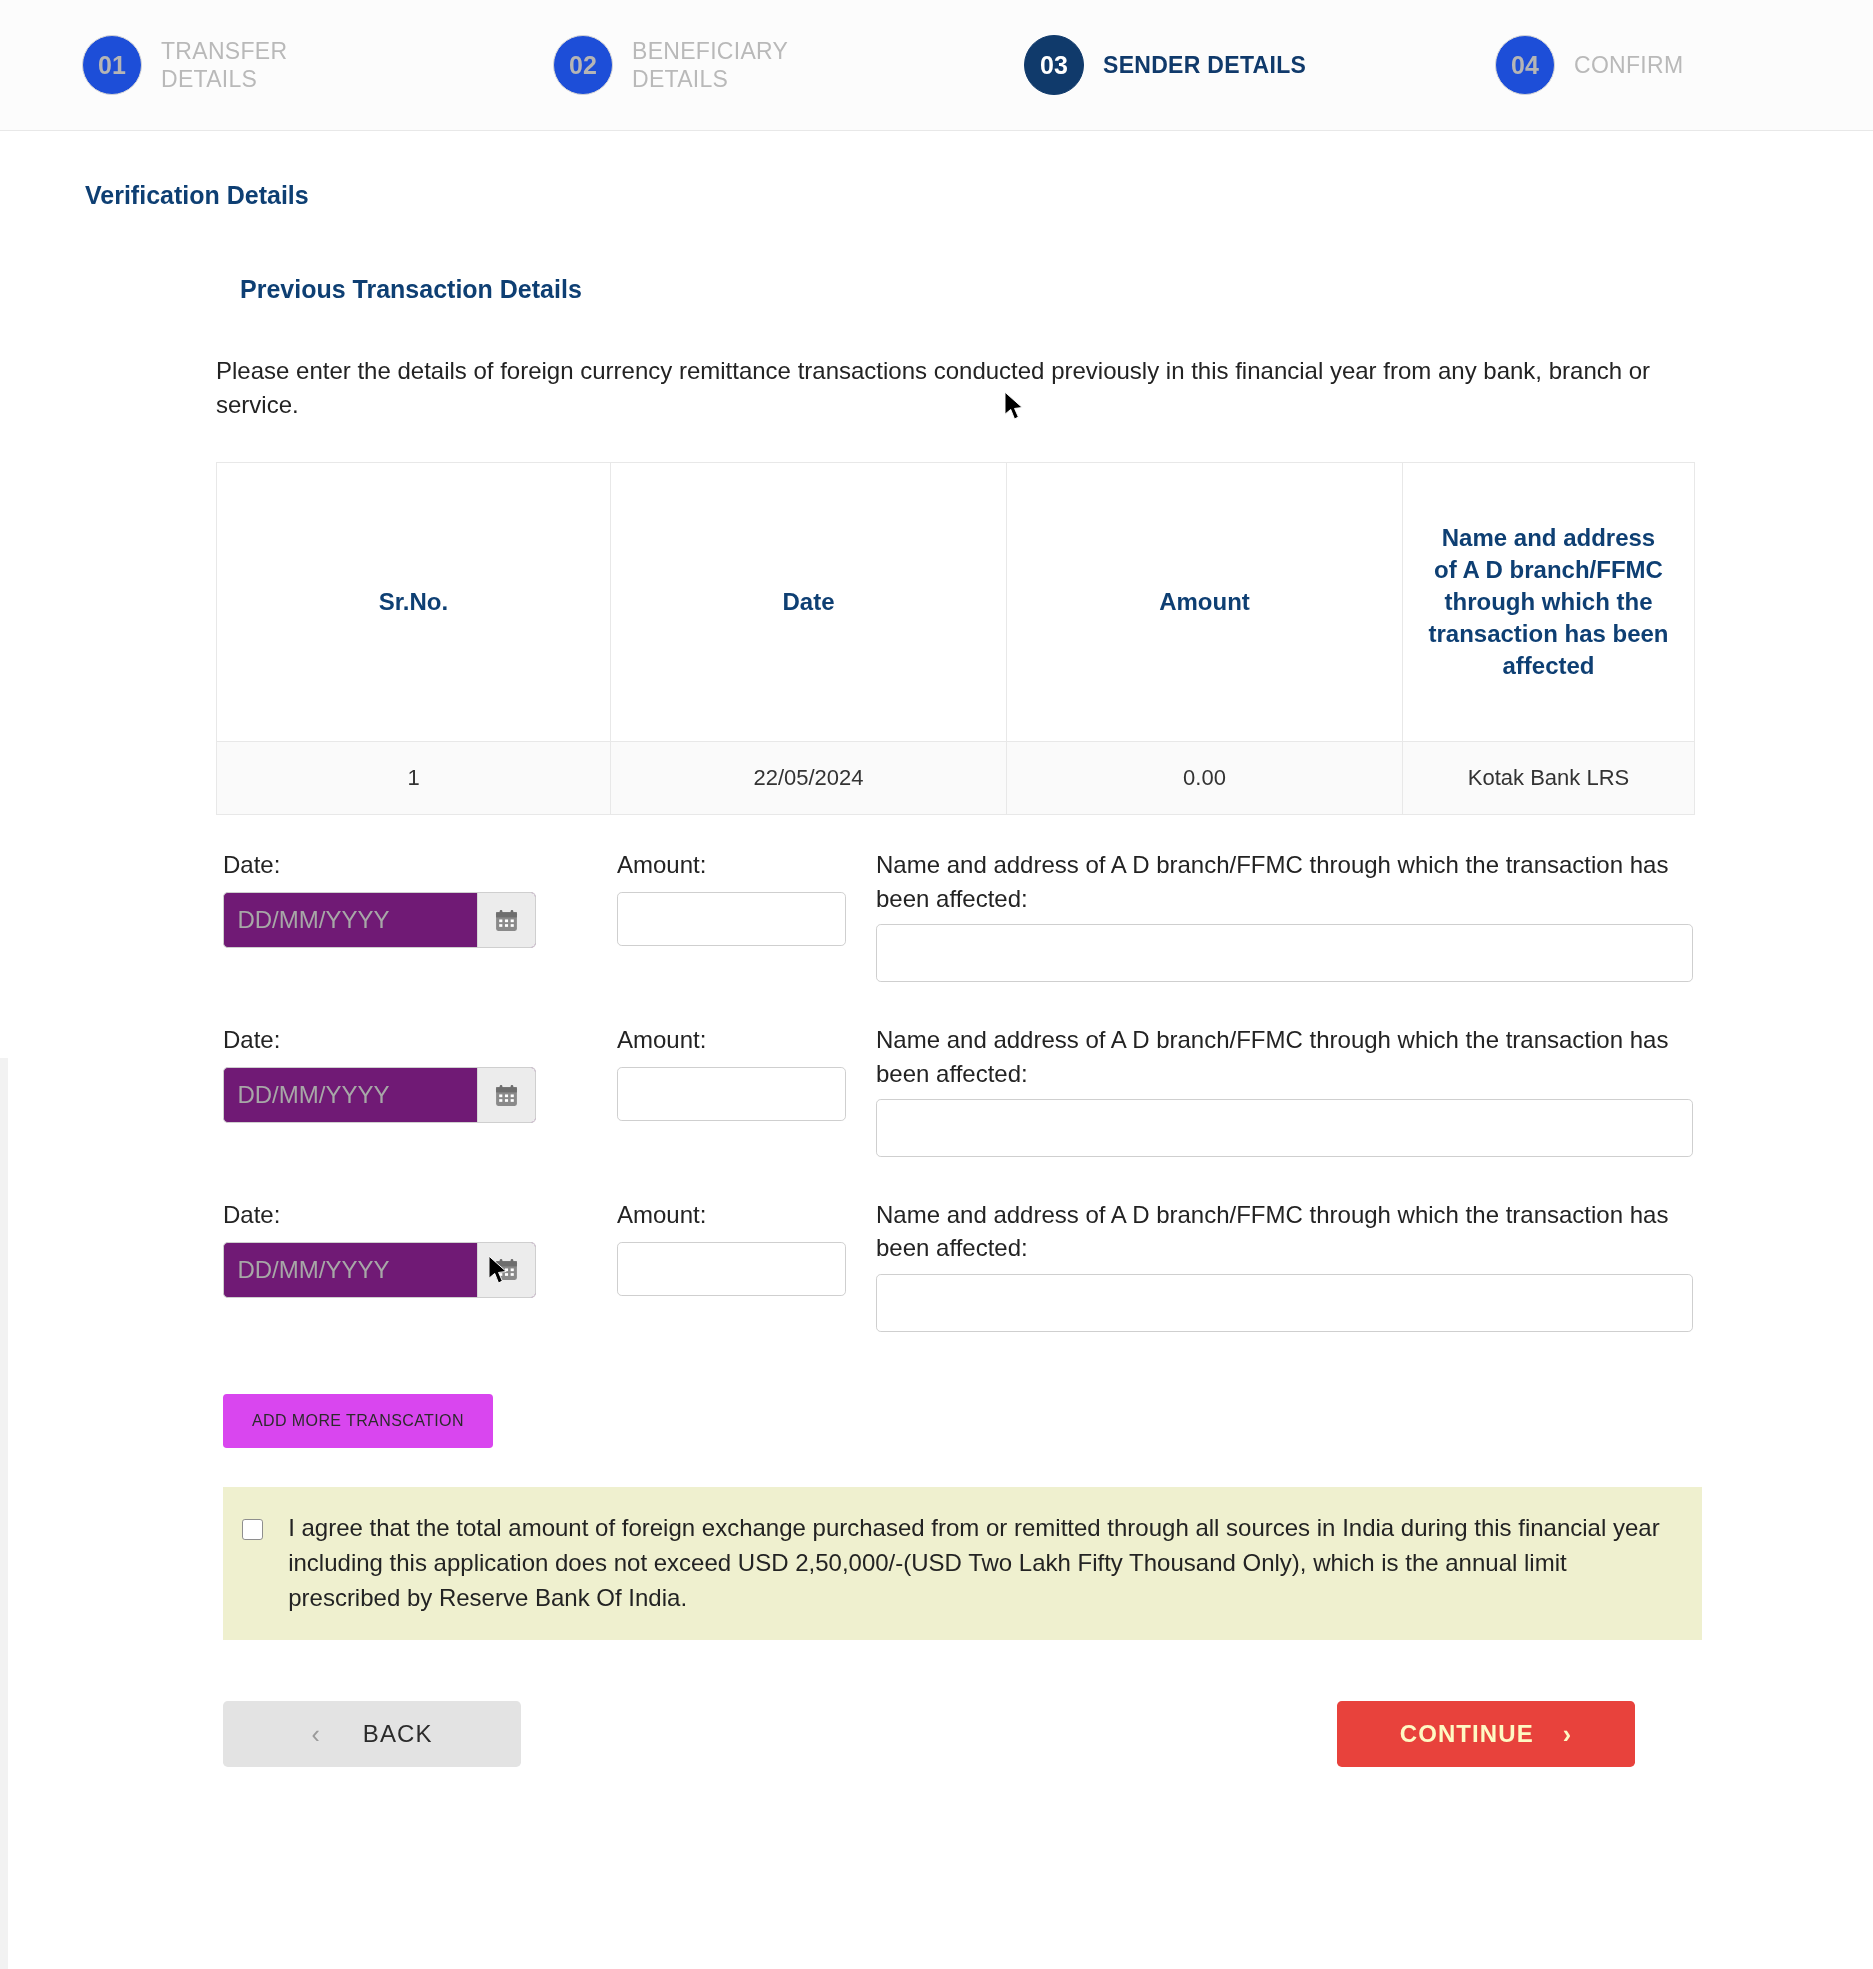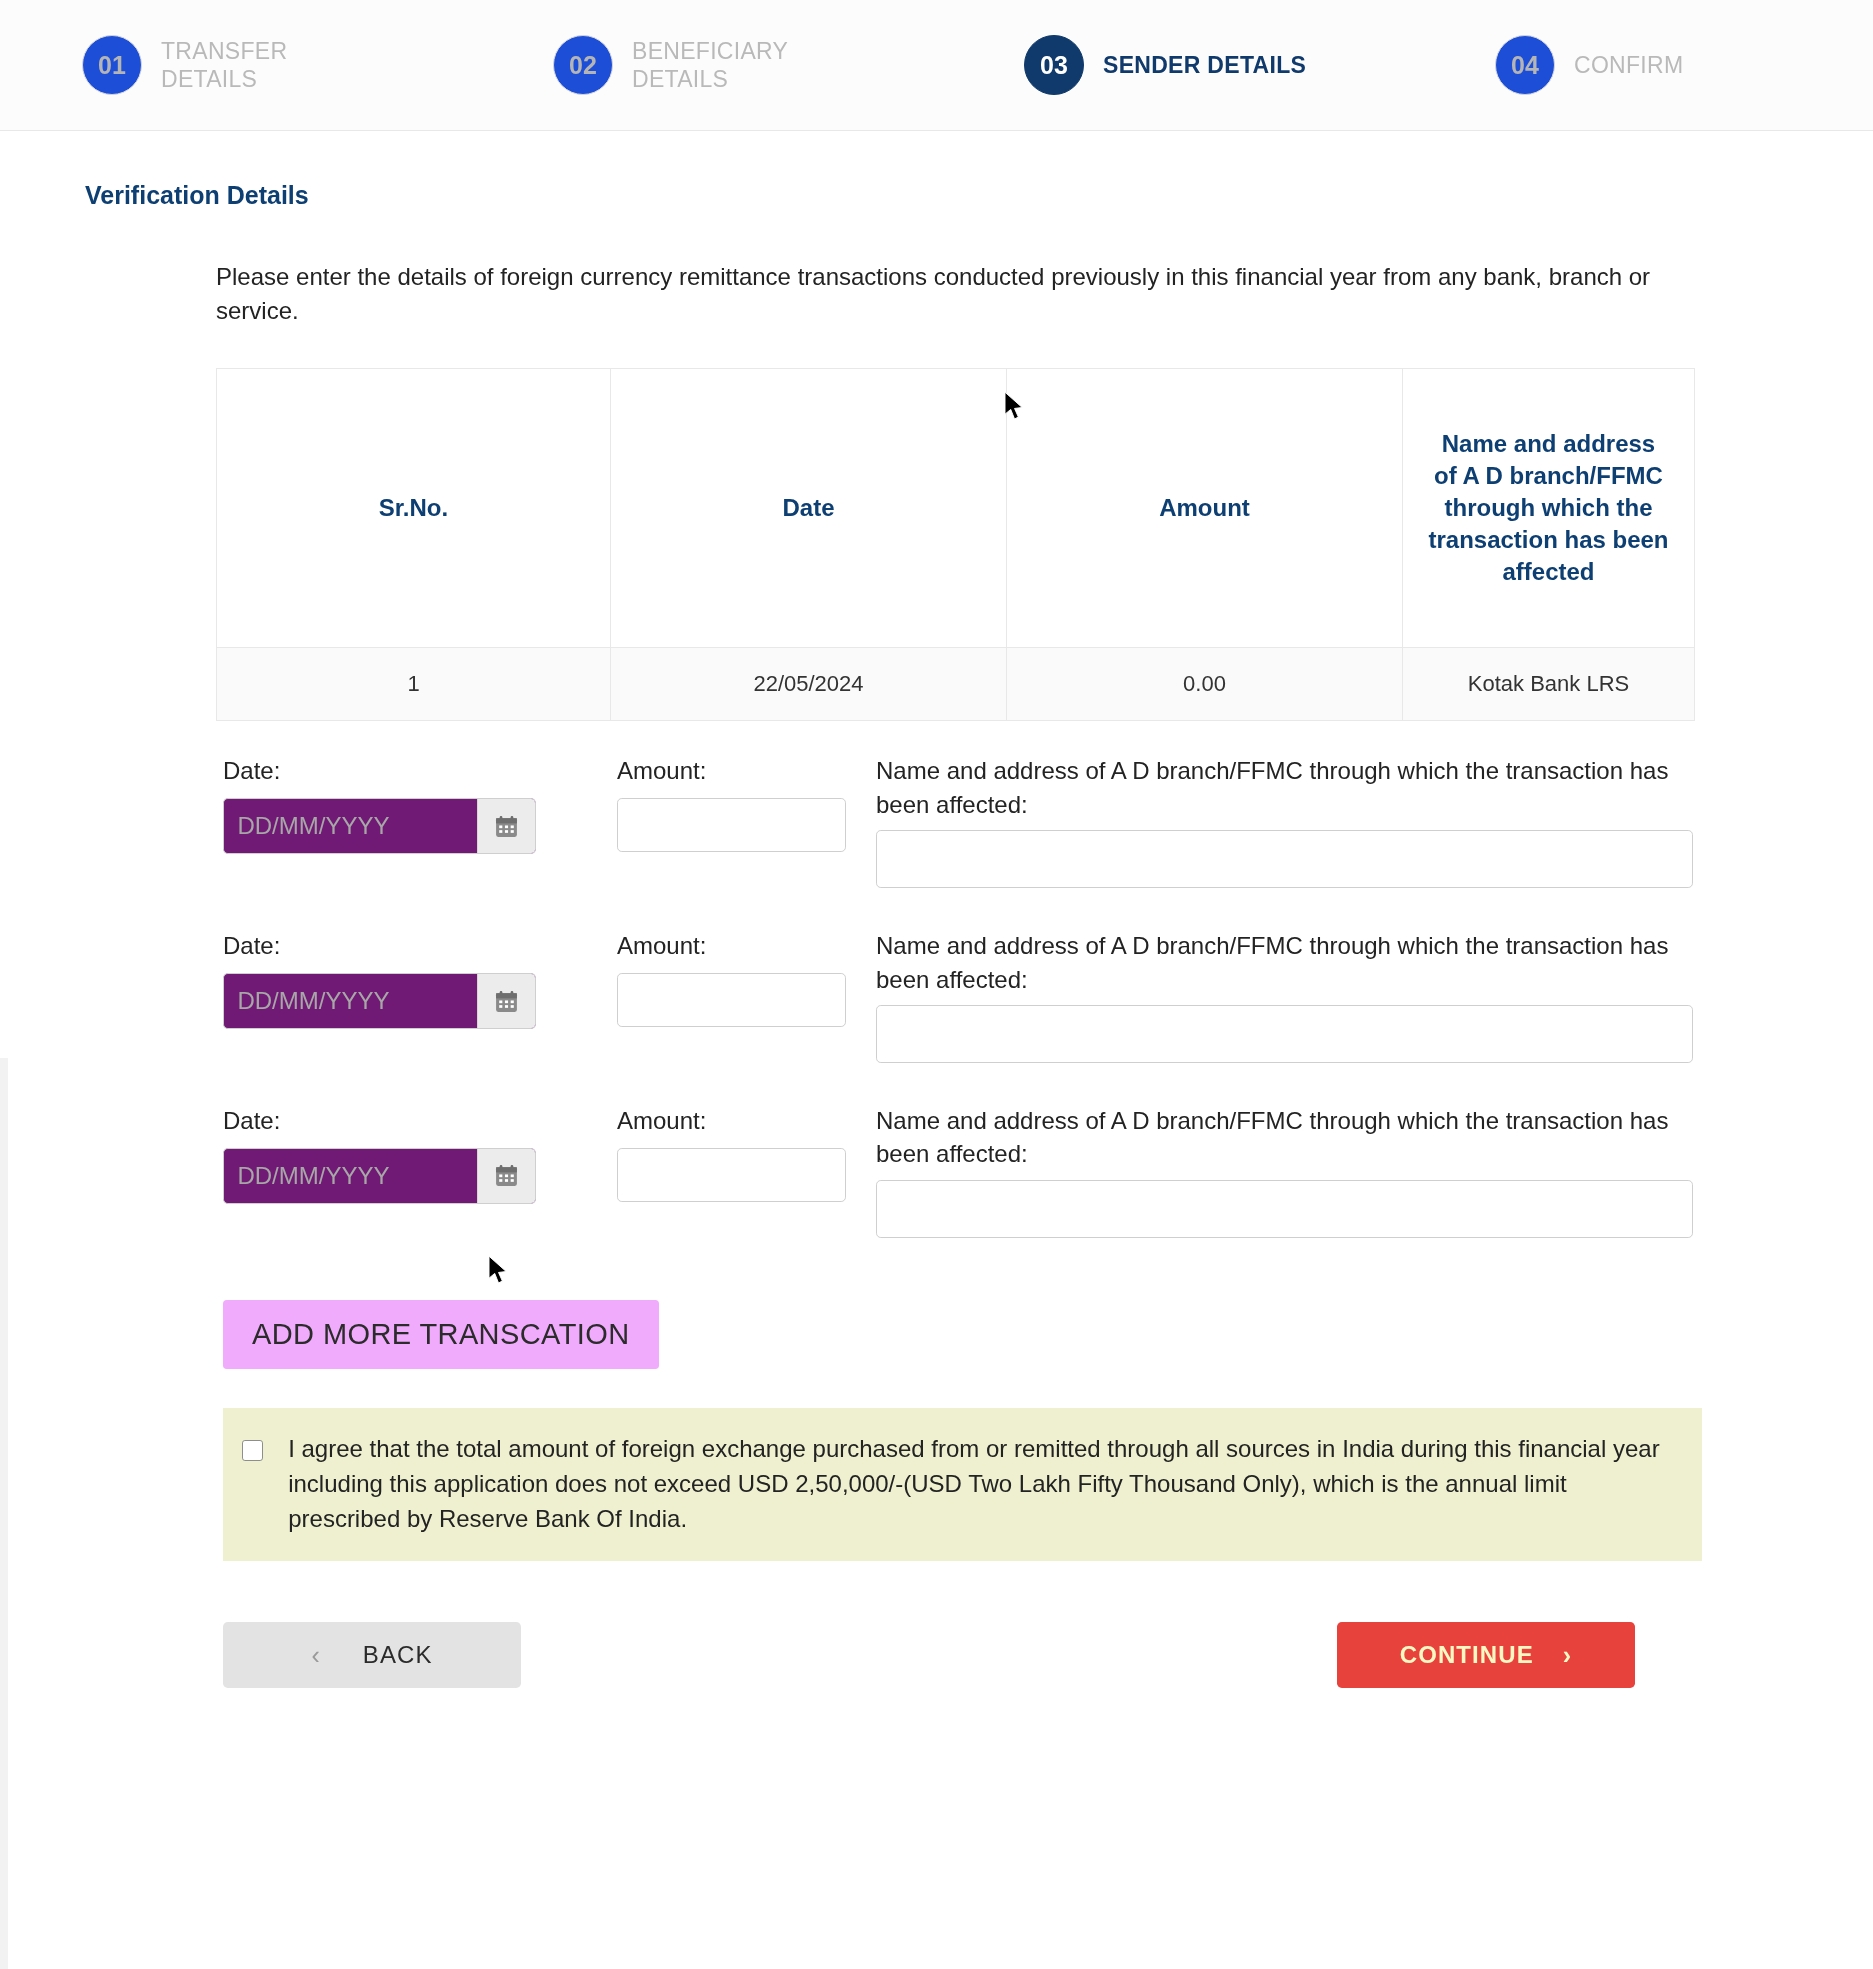--- a/index.html
+++ b/index.html
@@ -174,25 +174,25 @@
     height: 58px;
     border: 1px solid #cfcfcf;
     border-radius: 4.8px;
     background: #fff;
   }
 
   
   .add-btn {
     margin: 21px 0 0 223px;
     display: inline-block;
-    background: #f0abfc;
+    background: #d946ef;
     border: none;
     border-radius: 3.8px;
     color: #2b2b2b;
-    font-size: 29px;
+    font-size: 16px;
     letter-spacing: 0.4px;
     padding: 18px 29px;
     font-family: "Liberation Sans", sans-serif;
     cursor: pointer;
   }
 
   
   .agree {
     margin: 39px 0 0 223px;
     width: 1479px;
@@ -289,20 +289,21 @@
   <div class="step">
     <div class="step-num">04</div>
     <div class="step-label">CONFIRM</div>
   </div>
 </div>
 
 <div class="content">
 
   <div class="section-title">Verification Details</div>
 
+  <div class="sub-title">Previous Transaction Details</div>
 
   <div class="intro">Please enter the details of foreign currency remittance transactions conducted previously in this financial year from any bank, branch or service.</div>
 
   
   <div class="tbl-wrap">
     <table class="prev-tbl">
       <thead>
         <tr>
           <th class="col-sr">Sr.No.</th>
           <th class="col-date">Date</th>

